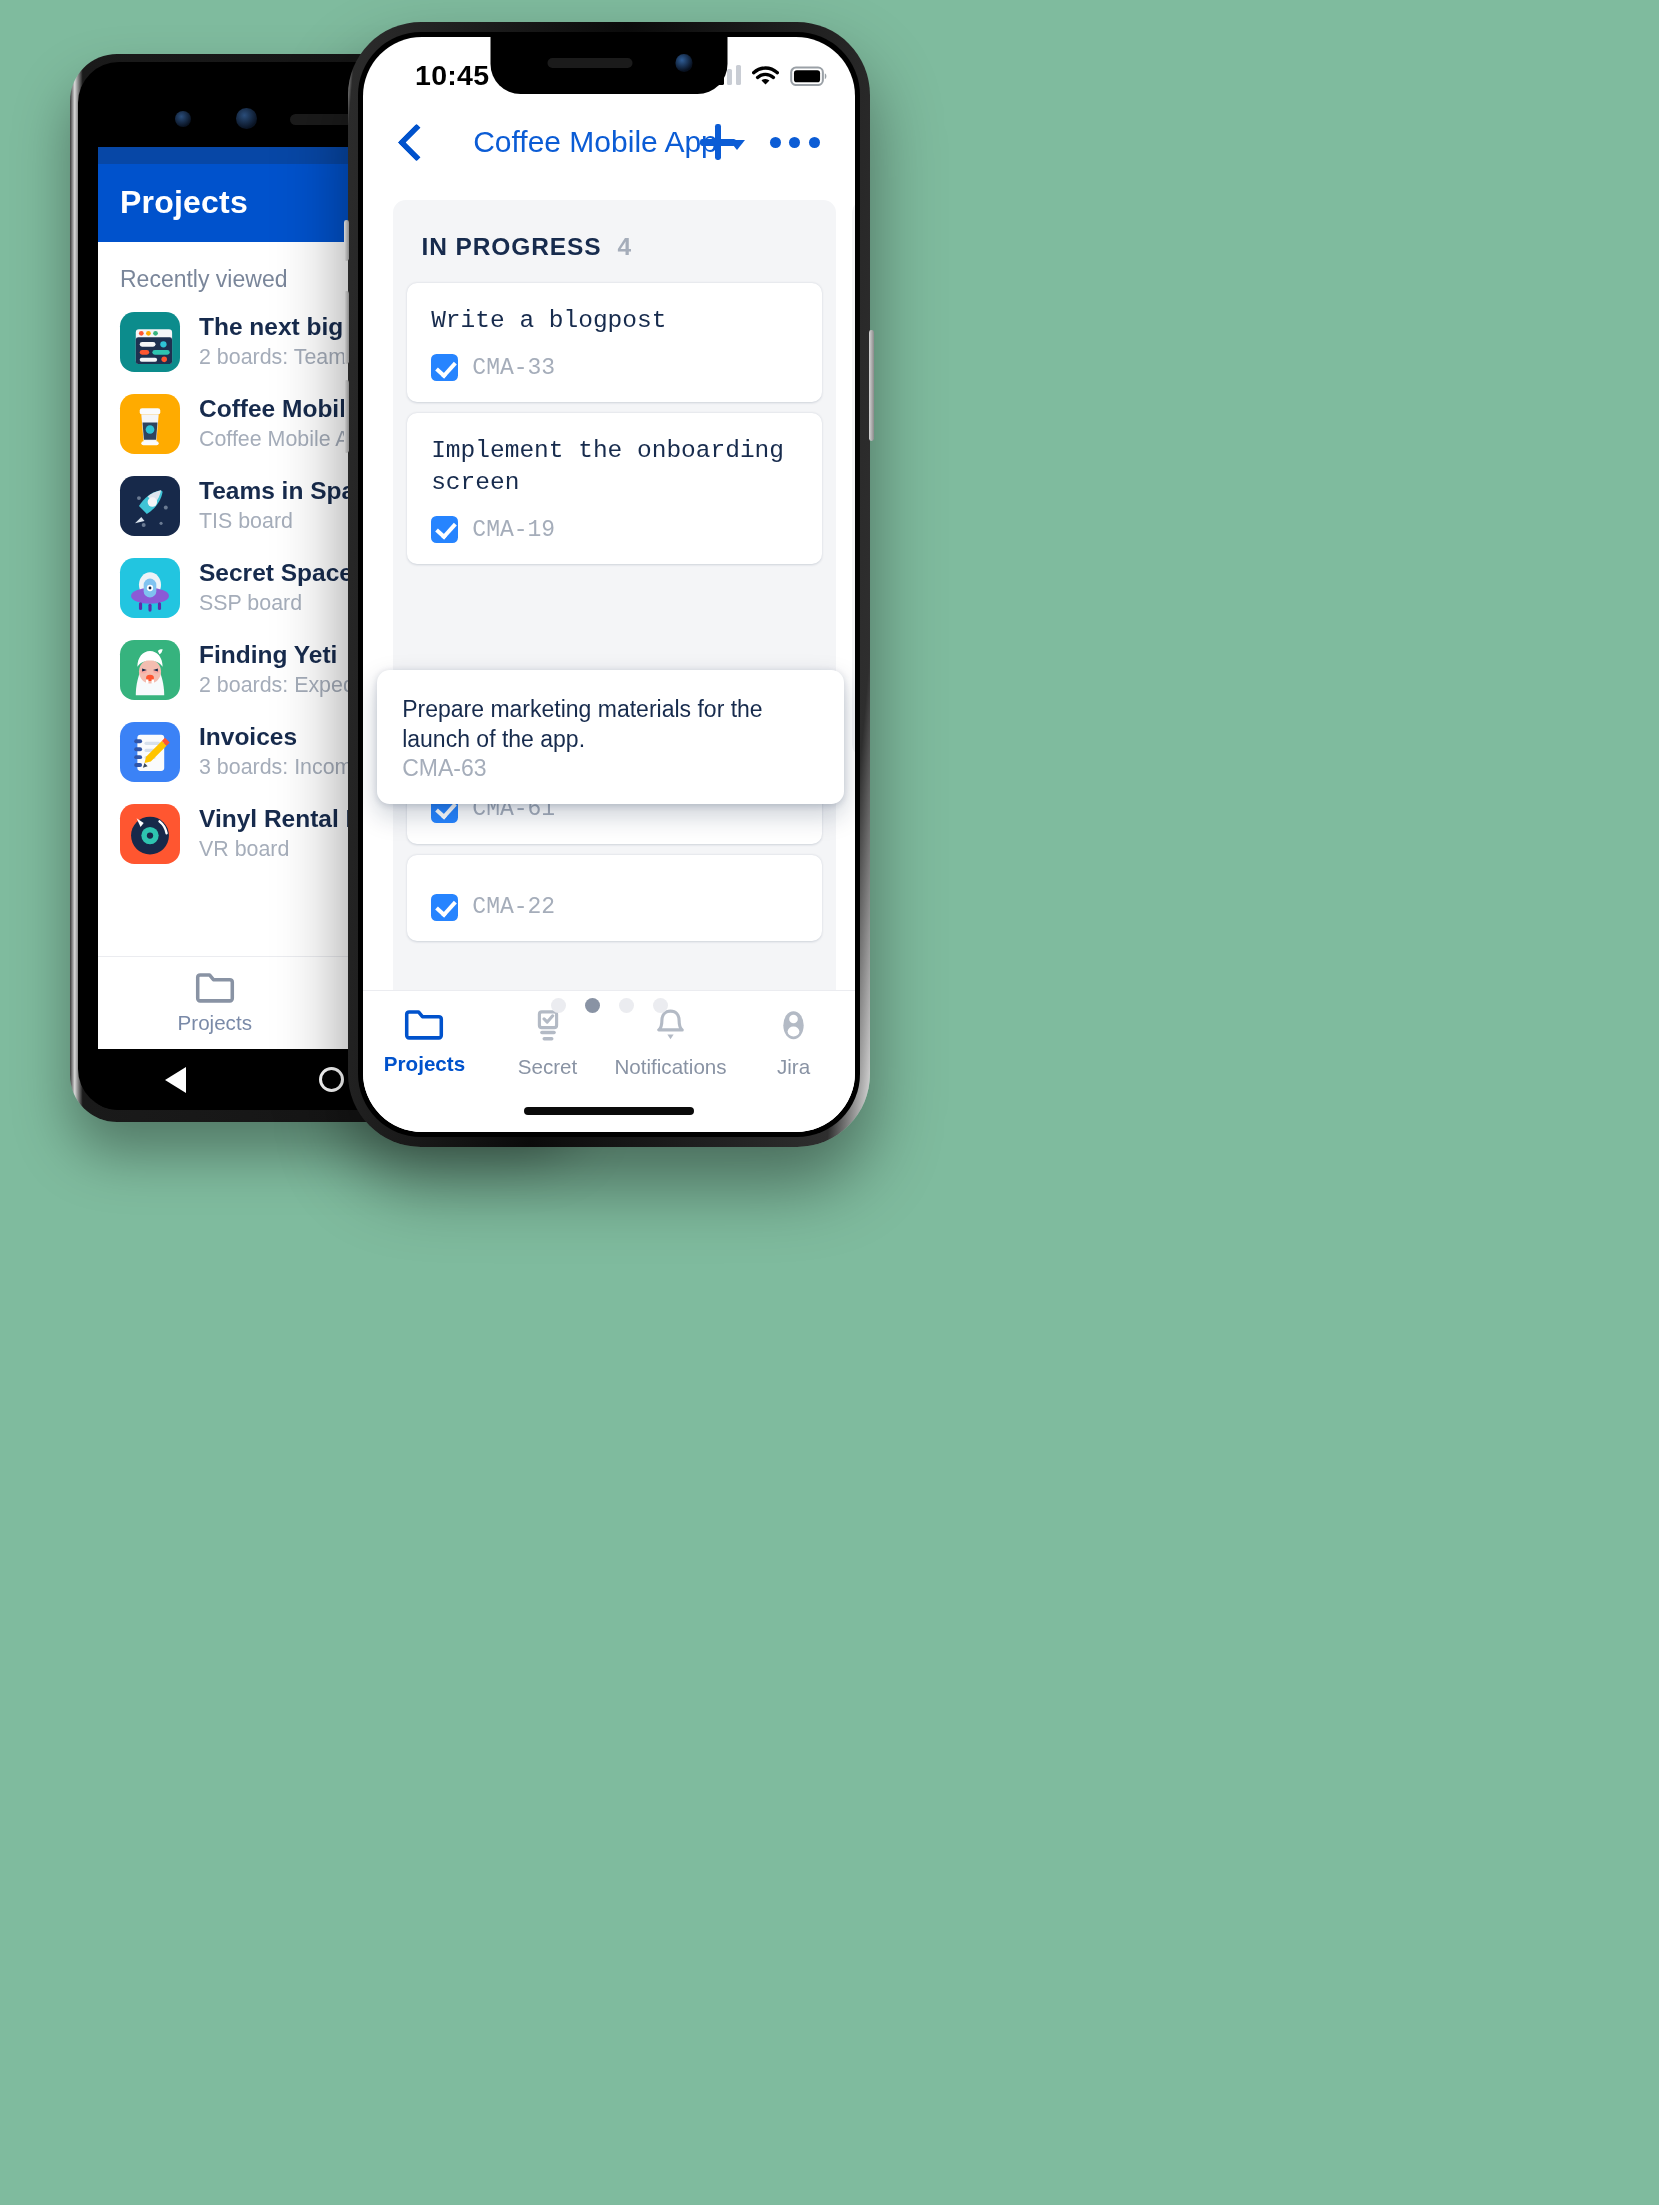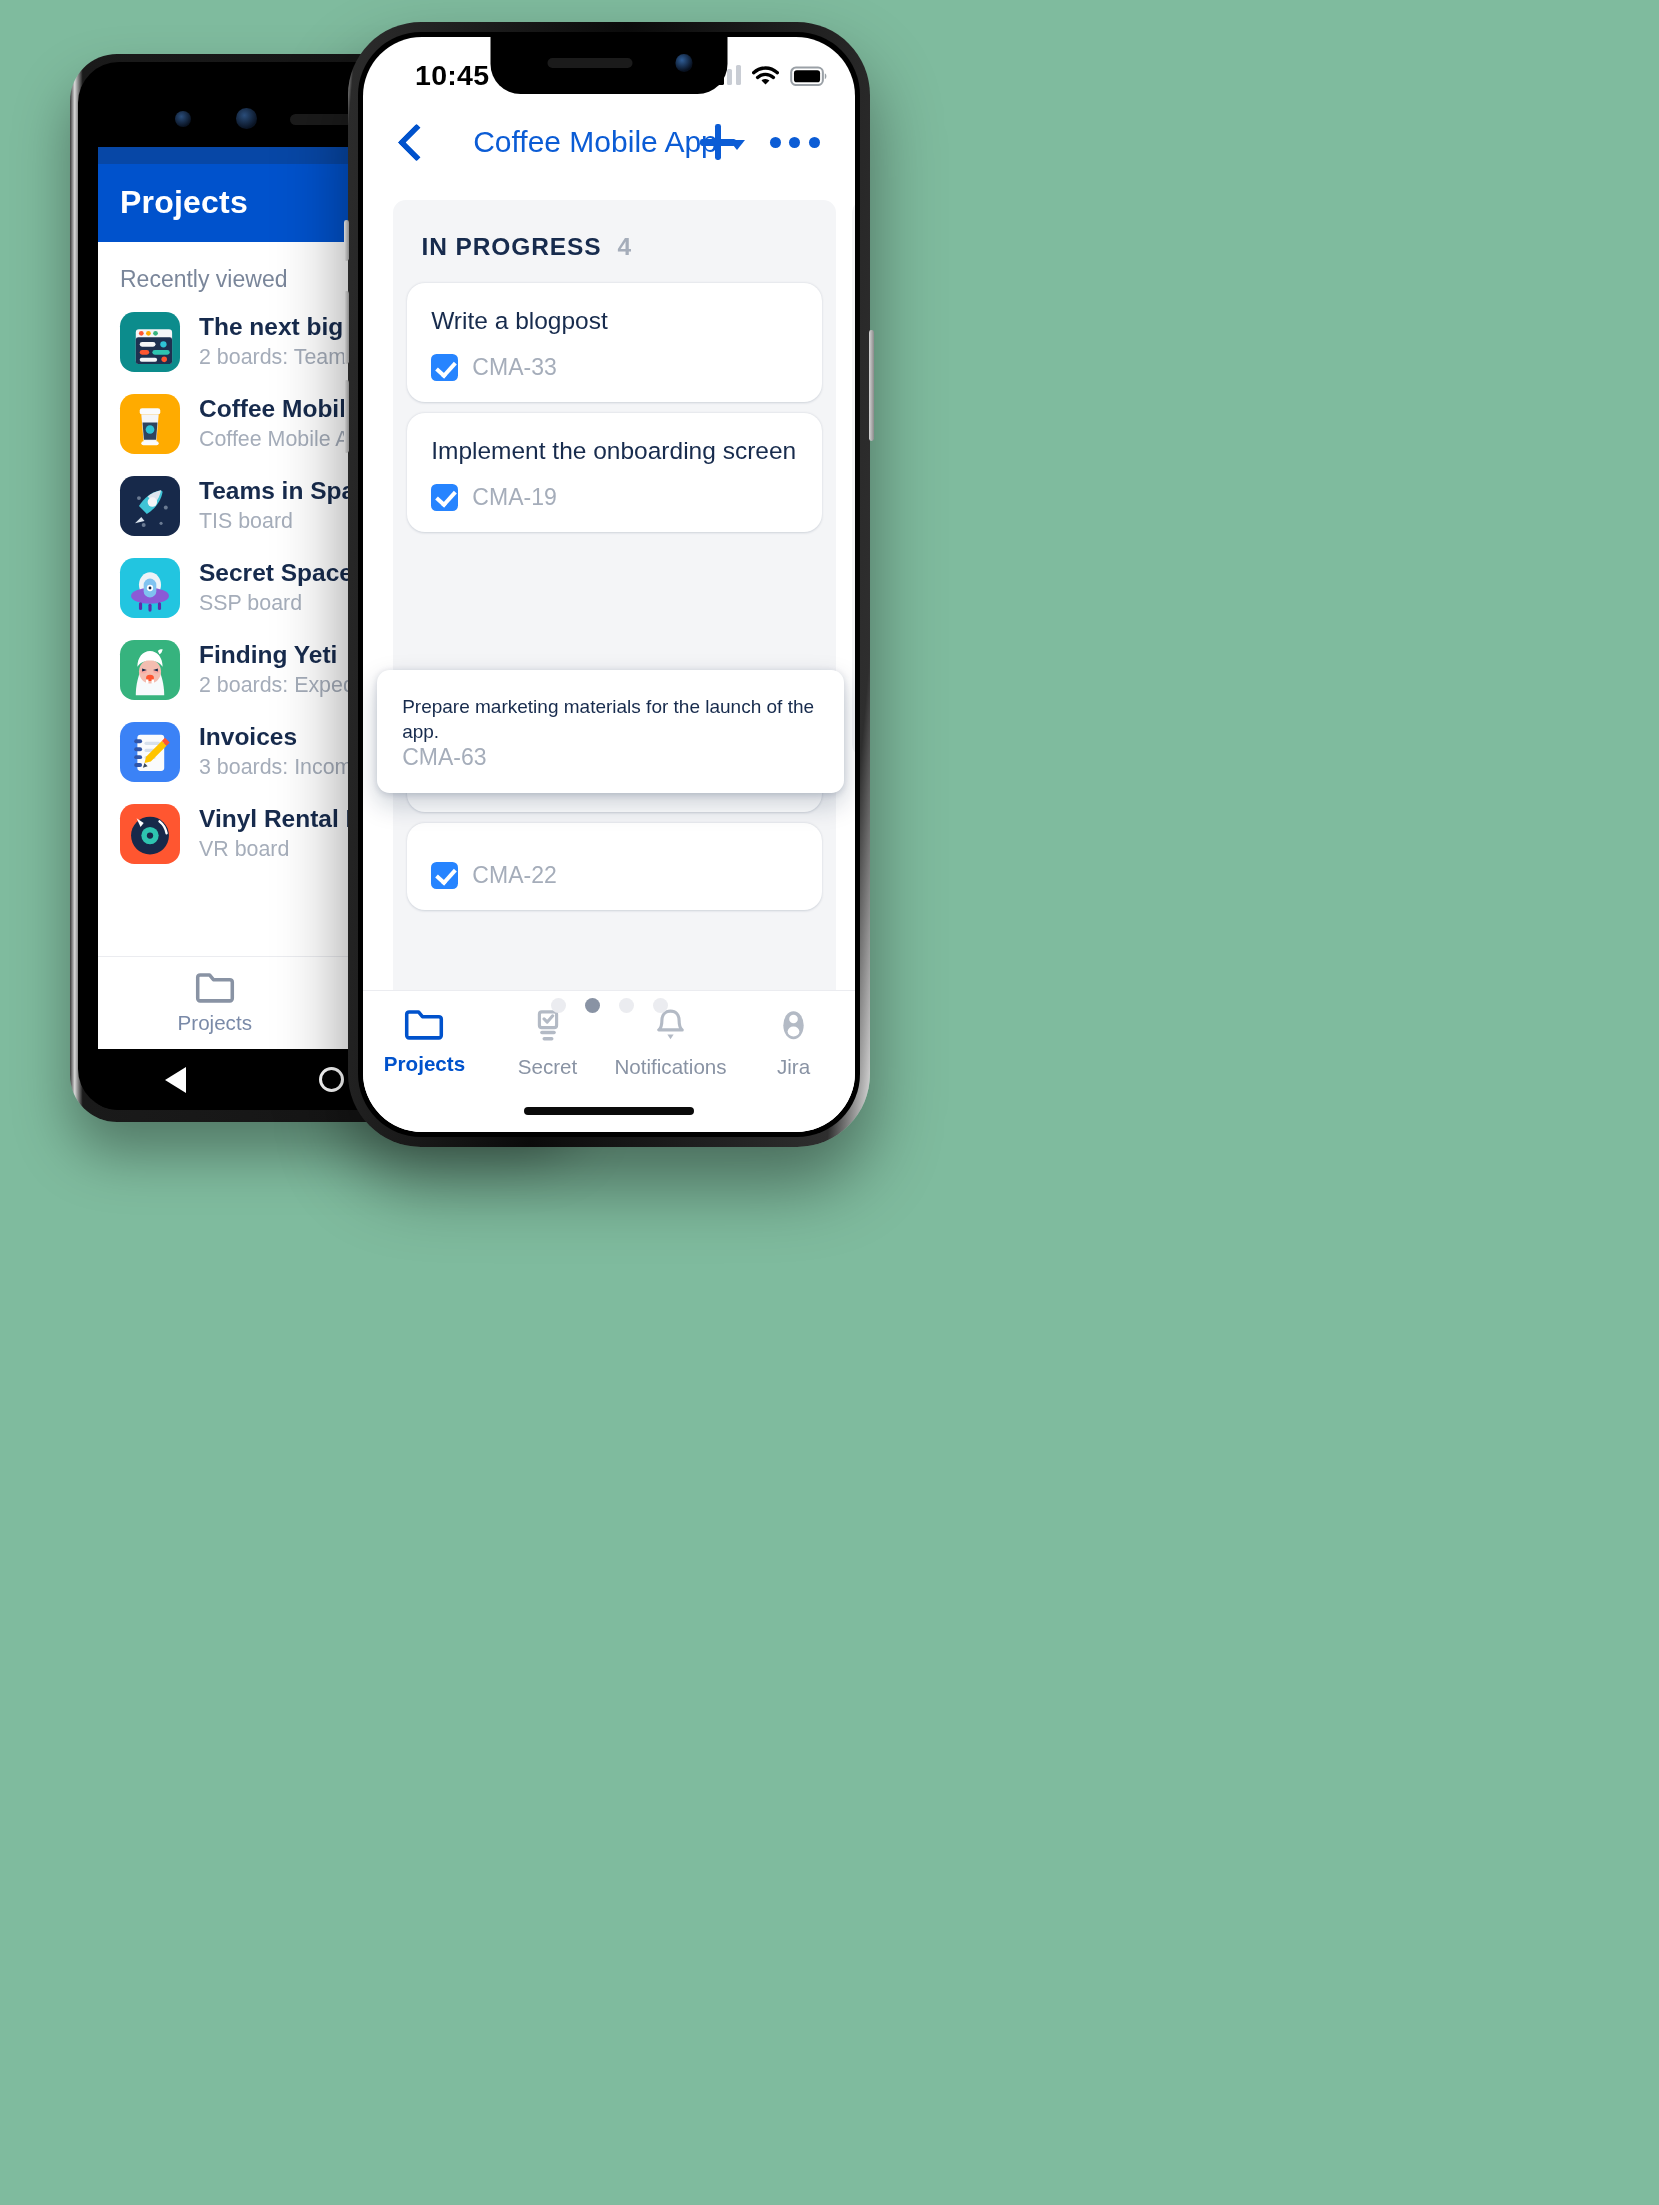--- a/index.html
+++ b/index.html
@@ -106,37 +106,37 @@
   #more-btn{position:absolute;right:35px;display:flex;gap:8.7px;}
   #more-btn span{width:11px;height:11px;border-radius:50%;background:#0B5CD5;display:block;}
 
   
   #board{position:absolute;top:149px;left:0;width:100%;bottom:142px;background:#fff;overflow:hidden;}
   #column{position:absolute;left:30px;top:14.2px;width:443px;background:#F4F5F7;border-radius:12.7px;padding:0 0 12.7px 0;}
   #col-peek{position:absolute;left:489px;top:14.2px;width:95px;height:557px;background:#F4F5F7;border-radius:12.7px;}
   #col-head{display:flex;align-items:center;gap:16px;padding:33px 0 22px 28.5px;}
   #col-name{font-size:24.5px;font-weight:700;color:#172B4D;letter-spacing:0.9px;}
   #col-count{font-size:24.5px;font-weight:700;color:#A5ADBA;}
-  .card{background:#fff;border-radius:18px;margin:0 14.2px 11px 14.2px;padding:22px 24px 20.6px 24px;
-        box-shadow:0 0.8px 2.4px rgba(9,30,66,.16);}
+  .card{background:#fff;border-radius:10px;margin:0 14.2px 11px 14.2px;padding:22px 24px 20.6px 24px;
+        box-shadow:0 0.8px 2.4px rgba(9,30,66,.16);font-family:Liberation Mono, monospace;}
   .card .title{font-size:24.5px;color:#172B4D;line-height:1.3;}
   .card .meta{display:flex;align-items:center;gap:14.2px;margin-top:17.4px;}
   .chk{width:27px;height:27px;border-radius:5.5px;background:#2684FF;position:relative;flex:0 0 auto;}
   .chk:after{content:"";position:absolute;left:8.7px;top:3.2px;width:8px;height:15px;
     border-right:4px solid #fff;border-bottom:4px solid #fff;transform:rotate(42deg);}
   .key{font-size:23px;color:#A5ADBA;}
 
   
   #drag-card{
     position:absolute; left:14.2px; top:484px; width:467px;
     background:#fff;border-radius:12.7px;padding:24px 25px 22px 25px;
     box-shadow:0 11px 27px rgba(9,30,66,.22), 0 1.6px 6.3px rgba(9,30,66,.15);
     z-index:3;
   }
-  #drag-card .title{font-size:19px;color:#172B4D;line-height:1.32;}
+  #drag-card .title{font-size:23px;color:#172B4D;line-height:1.32;}
 
   #page-dots{position:absolute;bottom:119px;left:0;width:100%;display:flex;justify-content:center;gap:19px;z-index:4;}
   #page-dots i{width:15px;height:15px;border-radius:50%;background:#EBECF0;display:block;}
   #page-dots i.on{background:#8993A4;}
 
   #tabbar{position:absolute;bottom:0;left:0;width:100%;height:142px;background:#fff;
     border-top:0.8px solid #EBECF0;display:flex;align-items:flex-start;padding-top:17.4px;}
   #tabbar .tab{flex:1;display:flex;flex-direction:column;align-items:center;gap:11px;}
   #tabbar .tab .lbl{font-size:20.6px;color:#8993A4;}
   #tabbar .tab.active .lbl{color:#0052CC;font-weight:700;}

